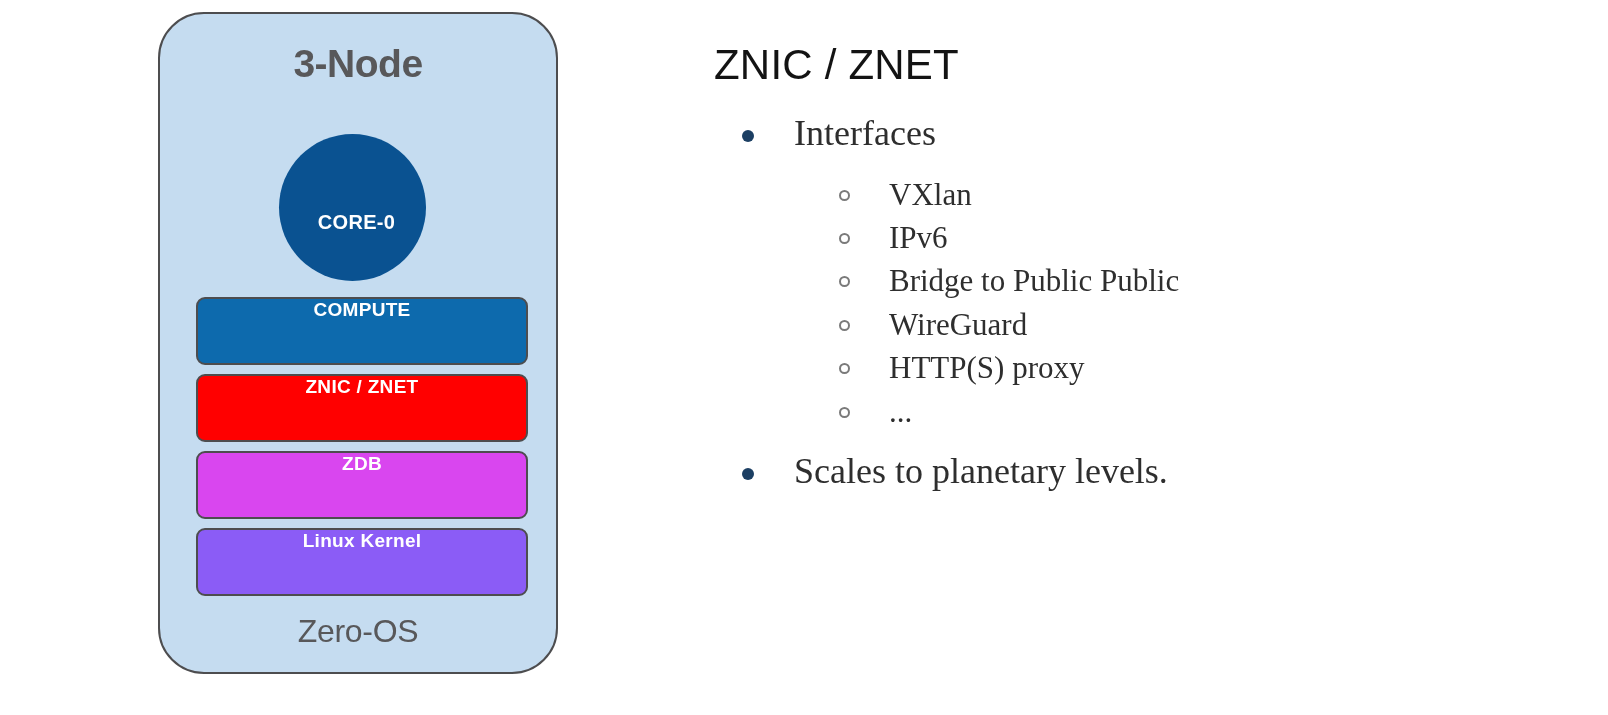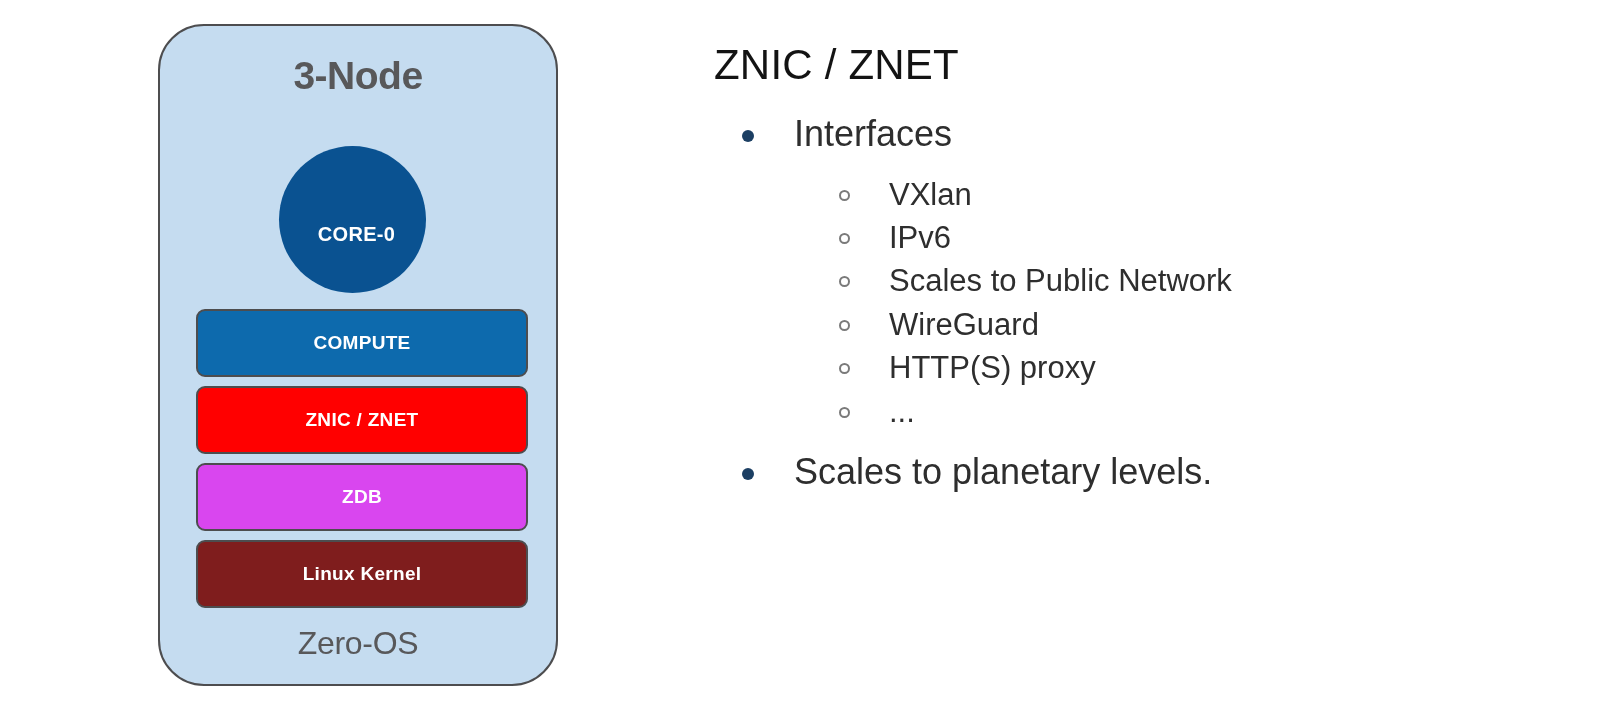--- a/index.html
+++ b/index.html
@@ -13,21 +13,21 @@
     position: relative;
     overflow: hidden;
     font-family: "Liberation Sans", sans-serif;
     -webkit-font-smoothing: antialiased;
   }
 
   
   #node-diagram {
     position: absolute;
     left: 158px;
-    top: 24px;
+    top: 12px;
     width: 400px;
     height: 662px;
     background: #c5dcf0;
     border: 2px solid #4d4d4f;
     border-radius: 46px;
     box-sizing: border-box;
   }
 
   #node-title {
     position: absolute;
@@ -68,21 +68,20 @@
     top: 283px;
     width: 332px;
   }
   .stack-block {
     height: 68px;
     margin-bottom: 9px;
     border: 2px solid #4d4d4f;
     border-radius: 9px;
     box-sizing: border-box;
     display: flex;
-    align-items: center;
     justify-content: center;
     color: #ffffff;
     font-size: 19px;
     font-weight: bold;
     letter-spacing: 0.3px;
   }
 
   #os-label {
     position: absolute;
     left: 0;
@@ -109,20 +108,21 @@
     color: #131313;
     letter-spacing: 0.2px;
     line-height: 1.1;
     margin: 0 0 22px 0;
   }
 
   .bullet-list {
     list-style: none;
     margin: 0;
     padding: 0;
+    font-family: Liberation Serif, serif;
   }
 
   .bullet-l1 {
     position: relative;
     padding-left: 80px;
     font-size: 36px;
     font-weight: 300;
     color: #2e2e2e;
     line-height: 1.32;
     margin-bottom: 2px;
@@ -175,21 +175,21 @@
   <div class="stack-list">
     <div class="stack-block" style="background: rgb(13, 106, 173);">
       <span>COMPUTE</span>
     </div>
     <div class="stack-block" style="background: rgb(255, 0, 0);">
       <span>ZNIC / ZNET</span>
     </div>
     <div class="stack-block" style="background: #d946ef;">
       <span>ZDB</span>
     </div>
-    <div class="stack-block" style="background: #7f1d1d;">
+    <div class="stack-block" style="background: #8b5cf6;">
       <span>Linux Kernel</span>
     </div>
   </div>
 
   <div id="os-label">Zero-OS</div>
 </div>
 
 <div id="content">
 
   <h1 id="content-title">ZNIC / ZNET</h1>
@@ -204,21 +204,21 @@
       <li class="bullet-l2">
         <span class="marker-l2"></span>
         <span>VXlan</span>
       </li>
       <li class="bullet-l2">
         <span class="marker-l2"></span>
         <span>IPv6</span>
       </li>
       <li class="bullet-l2">
         <span class="marker-l2"></span>
-        <span>Scales to Public Network</span>
+        <span>Bridge to Public Public</span>
       </li>
       <li class="bullet-l2">
         <span class="marker-l2"></span>
         <span>WireGuard</span>
       </li>
       <li class="bullet-l2">
         <span class="marker-l2"></span>
         <span>HTTP(S) proxy</span>
       </li>
       <li class="bullet-l2">

